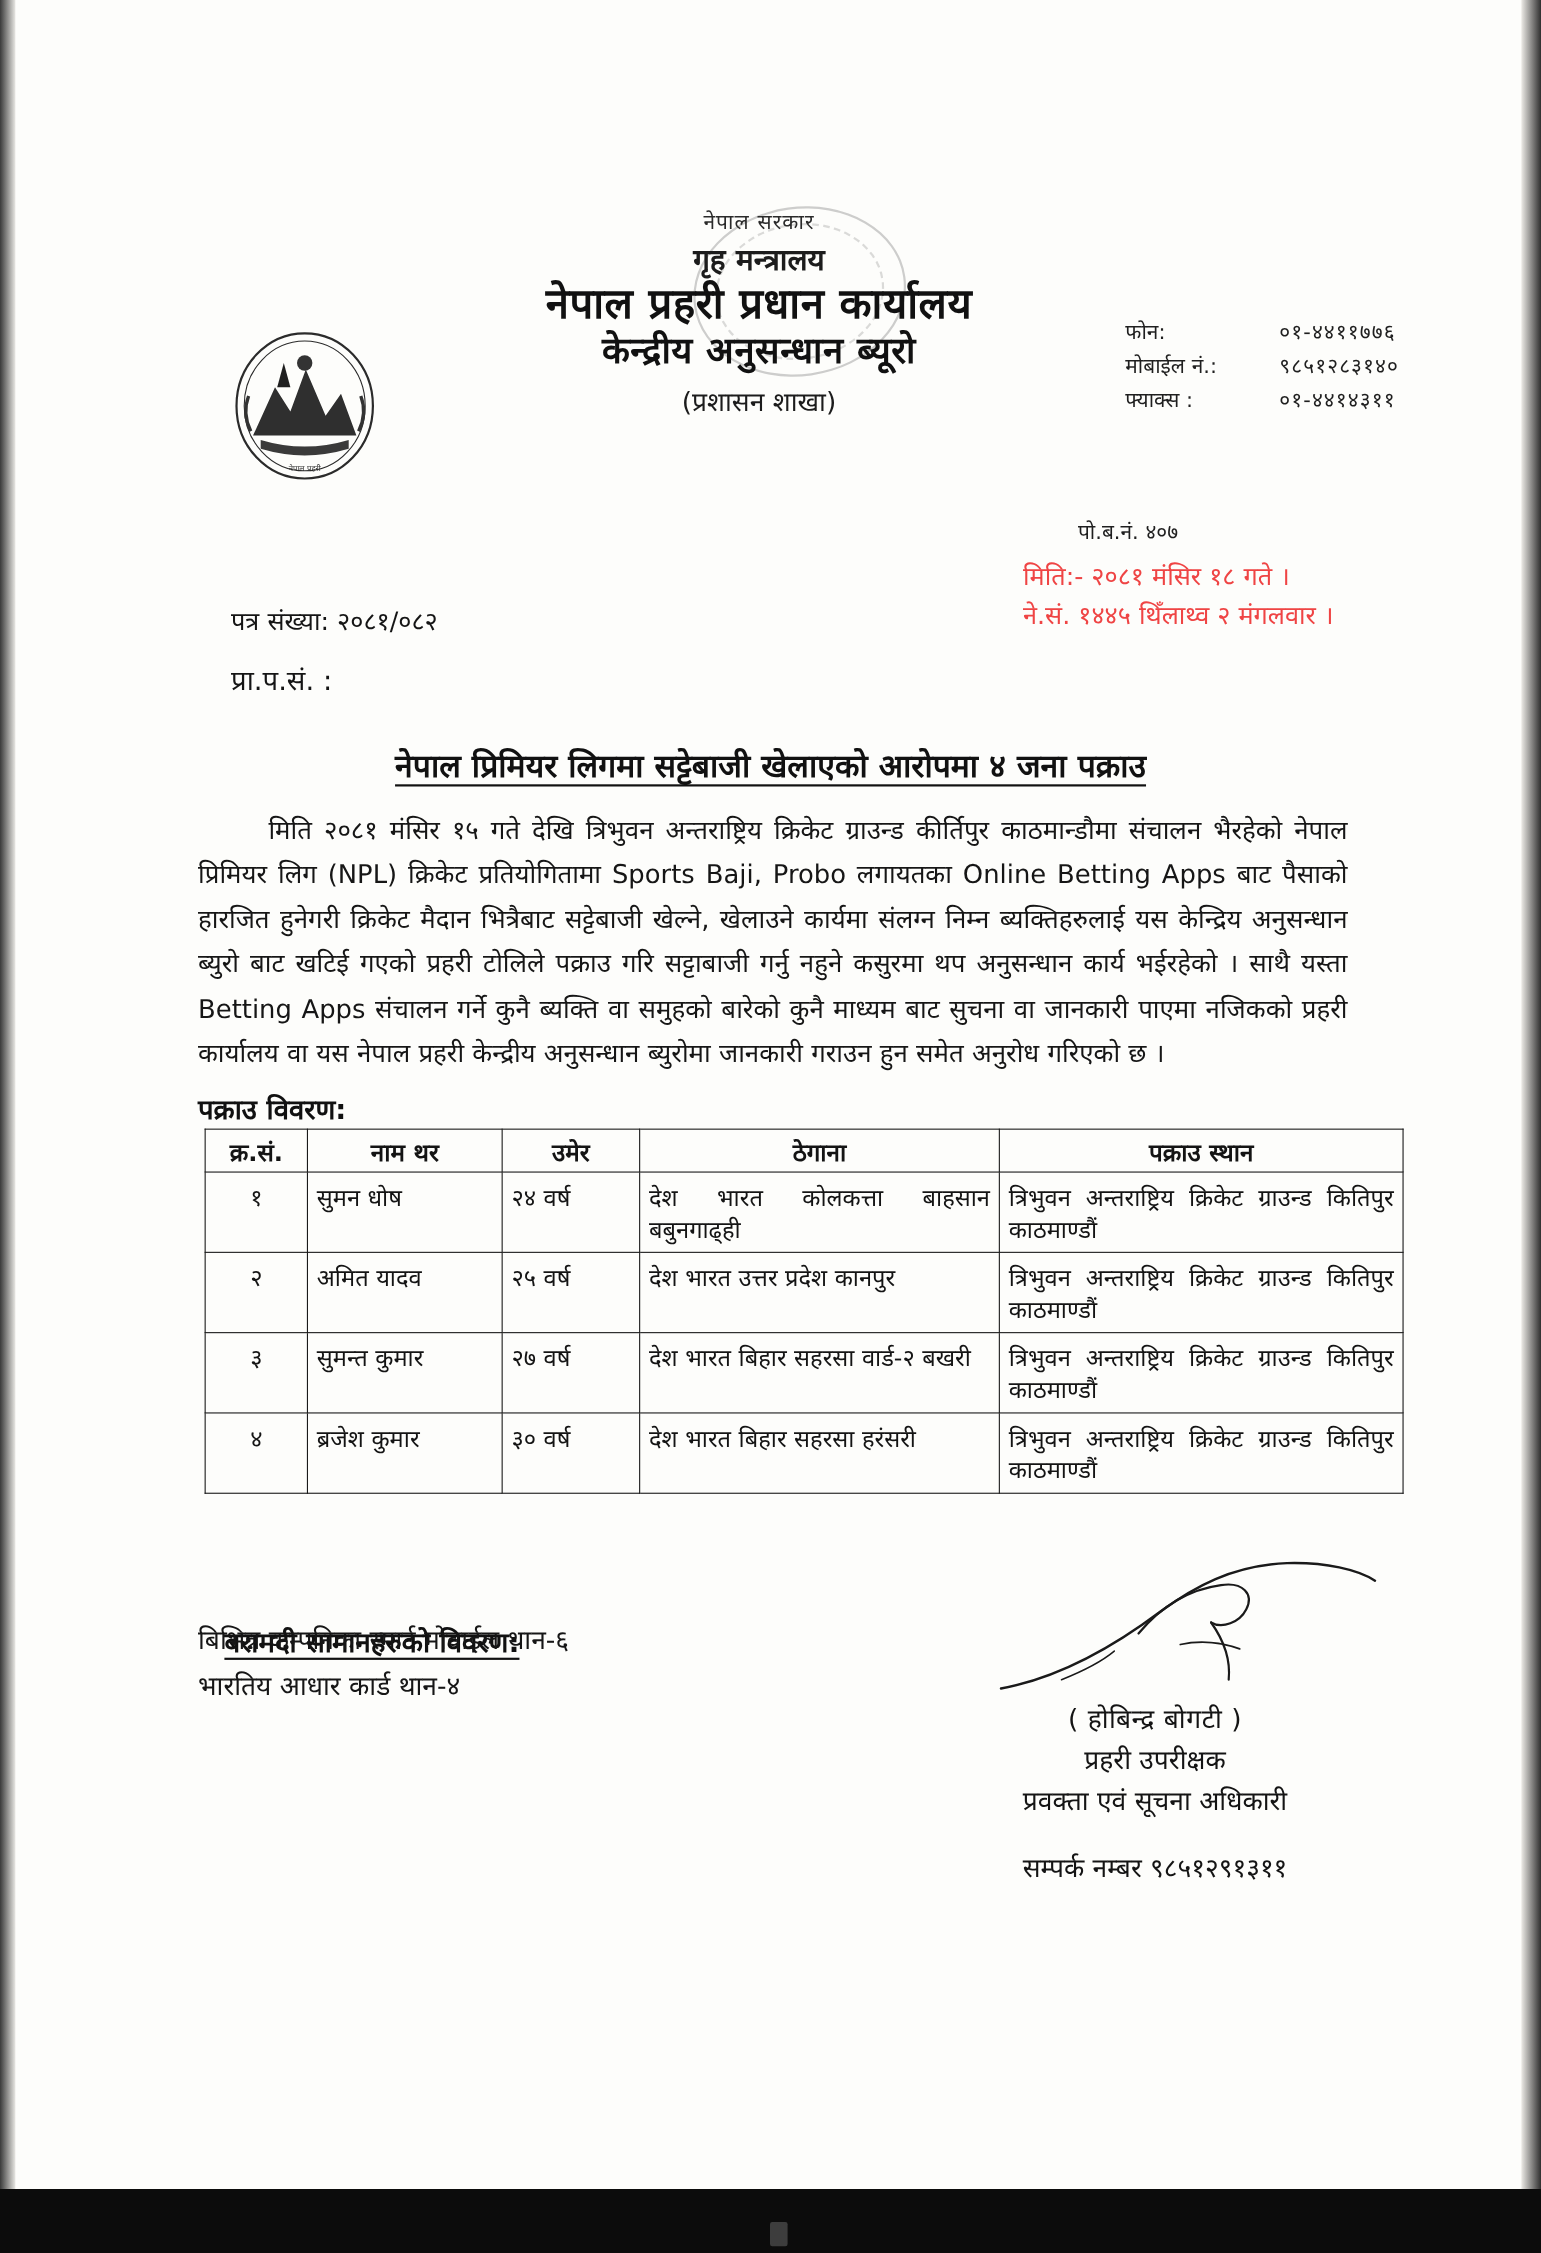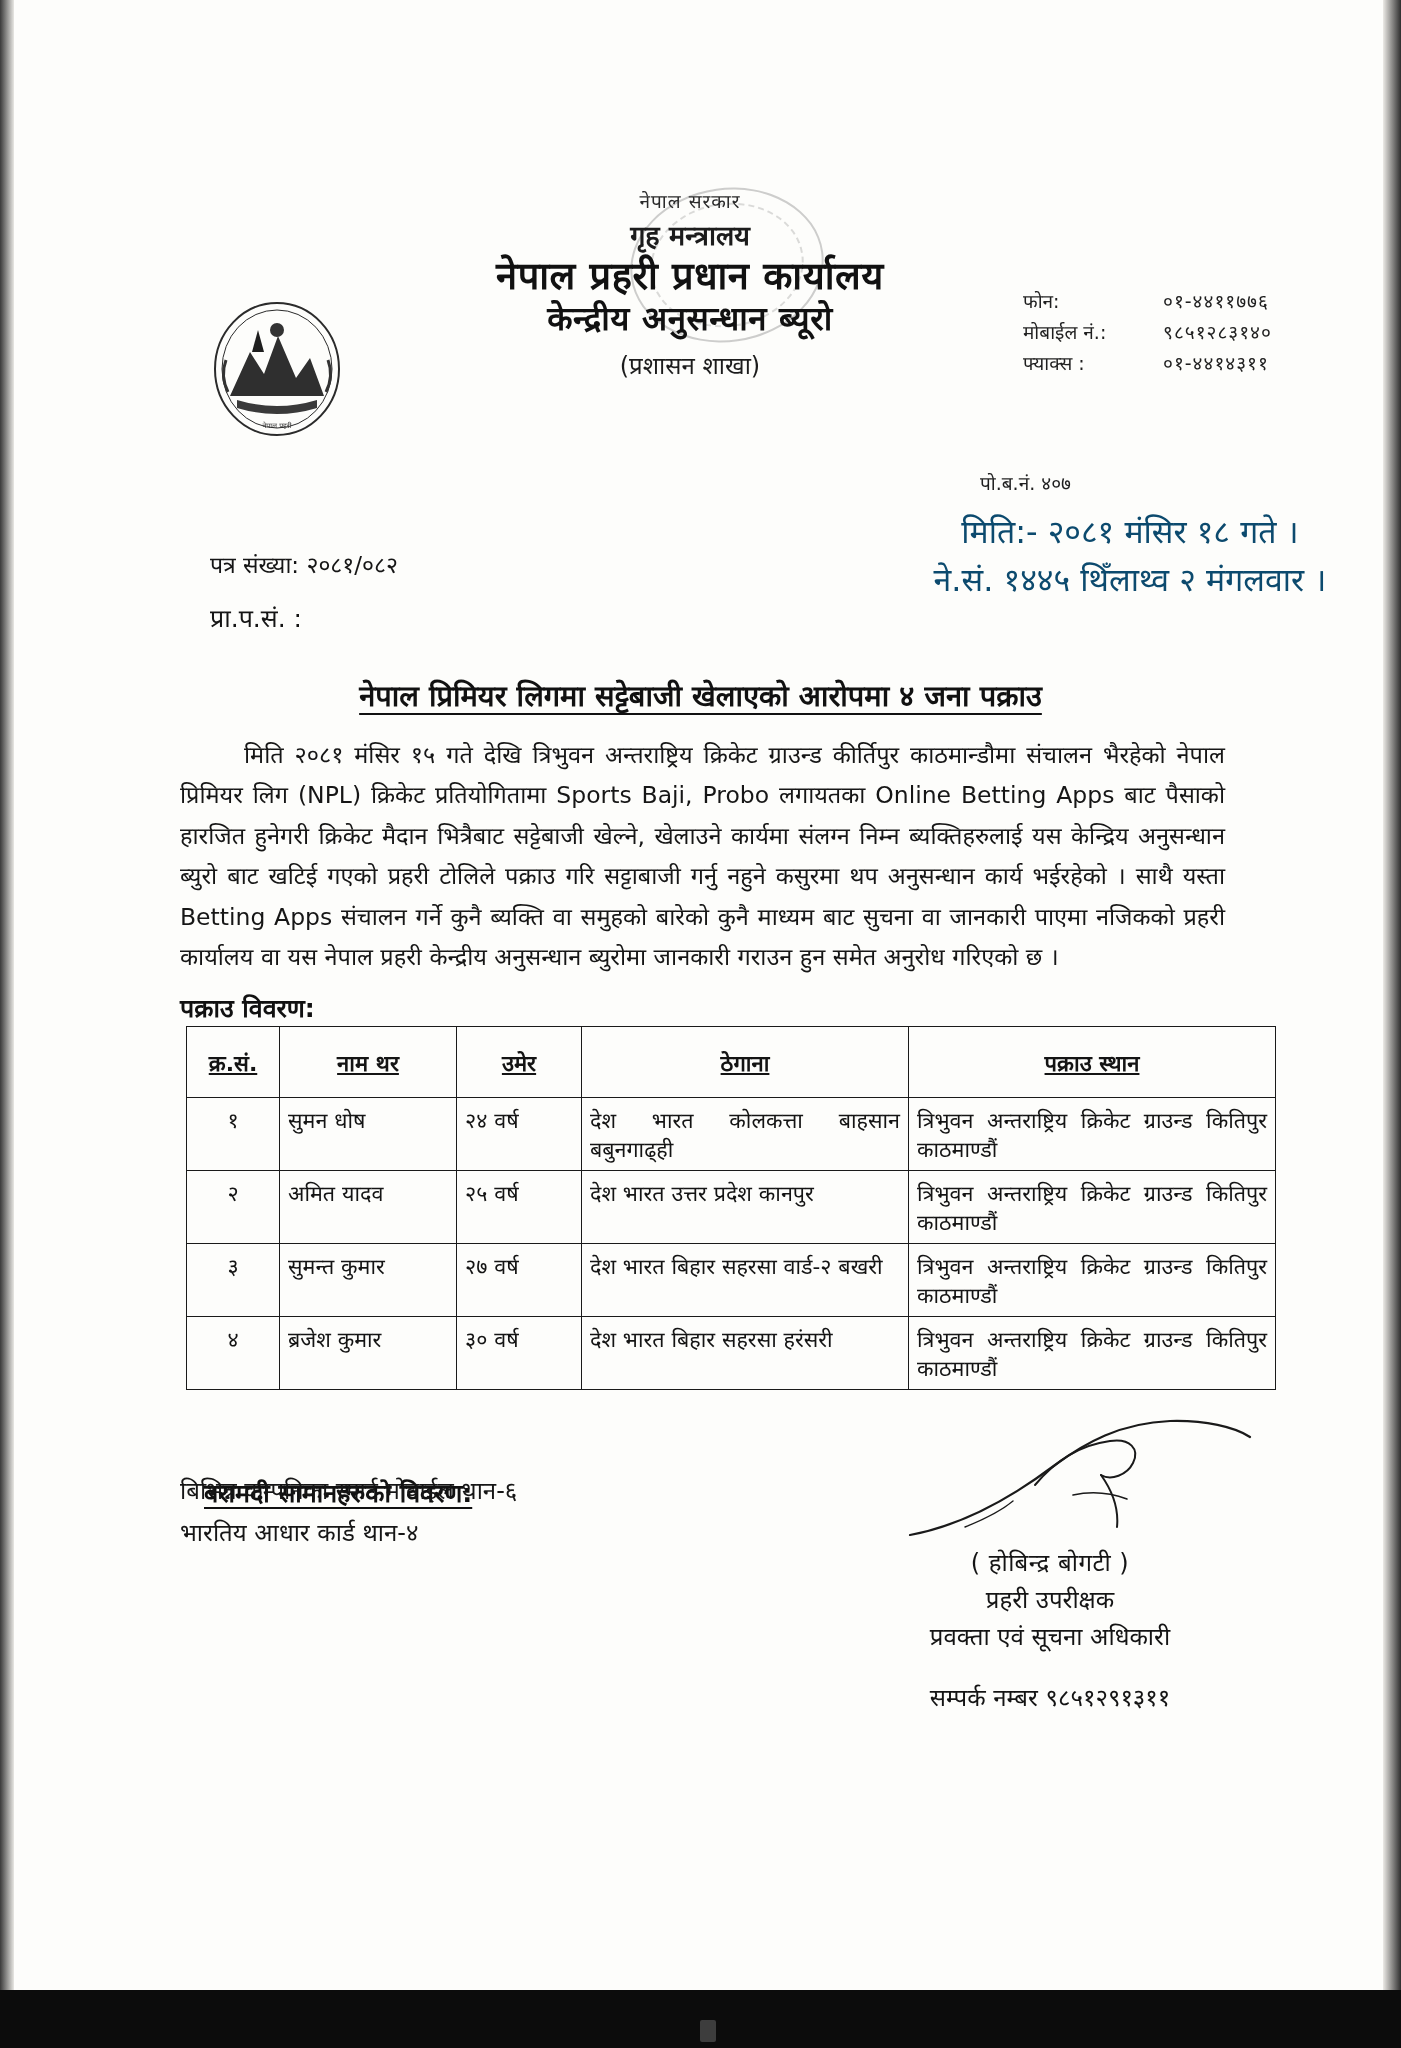--- a/index.html
+++ b/index.html
@@ -142,23 +142,23 @@
     left: 980px;
     top: 470px;
     font-size: 19px;
     color: #1f1f1f;
   }
   .date-block {
     position: absolute;
     left: 930px;
     top: 508px;
     width: 400px;
-    text-align: center;
-    font-size: 32px;
-    color: #0c4a6e;
+    text-align: left;
+    font-size: 23px;
+    color: #ef4444;
     line-height: 1.5;
   }
 
   .letter-no {
     position: absolute;
     left: 210px;
     top: 548px;
     font-size: 23px;
     color: #151515;
   }
@@ -230,22 +230,21 @@
   }
   table.detain th, table.detain td {
     border: 1.6px solid #1a1a1a;
     padding: 7px 8px;
     vertical-align: top;
   }
   table.detain th {
     text-align: center;
     font-weight: bold;
     font-size: 22px;
-    padding: 20px 6px;
-    text-decoration: underline;
+    padding: 4px 6px;
   }
   td.c-sn { width: 76px; text-align: center; }
   td.c-name { width: 160px; }
   td.c-age { width: 108px; }
   td.c-addr { width: 310px; text-align: justify; }
   td.c-place { text-align: justify; }
 
   .barmadi-title {
     position: absolute;
     left: 180px;

